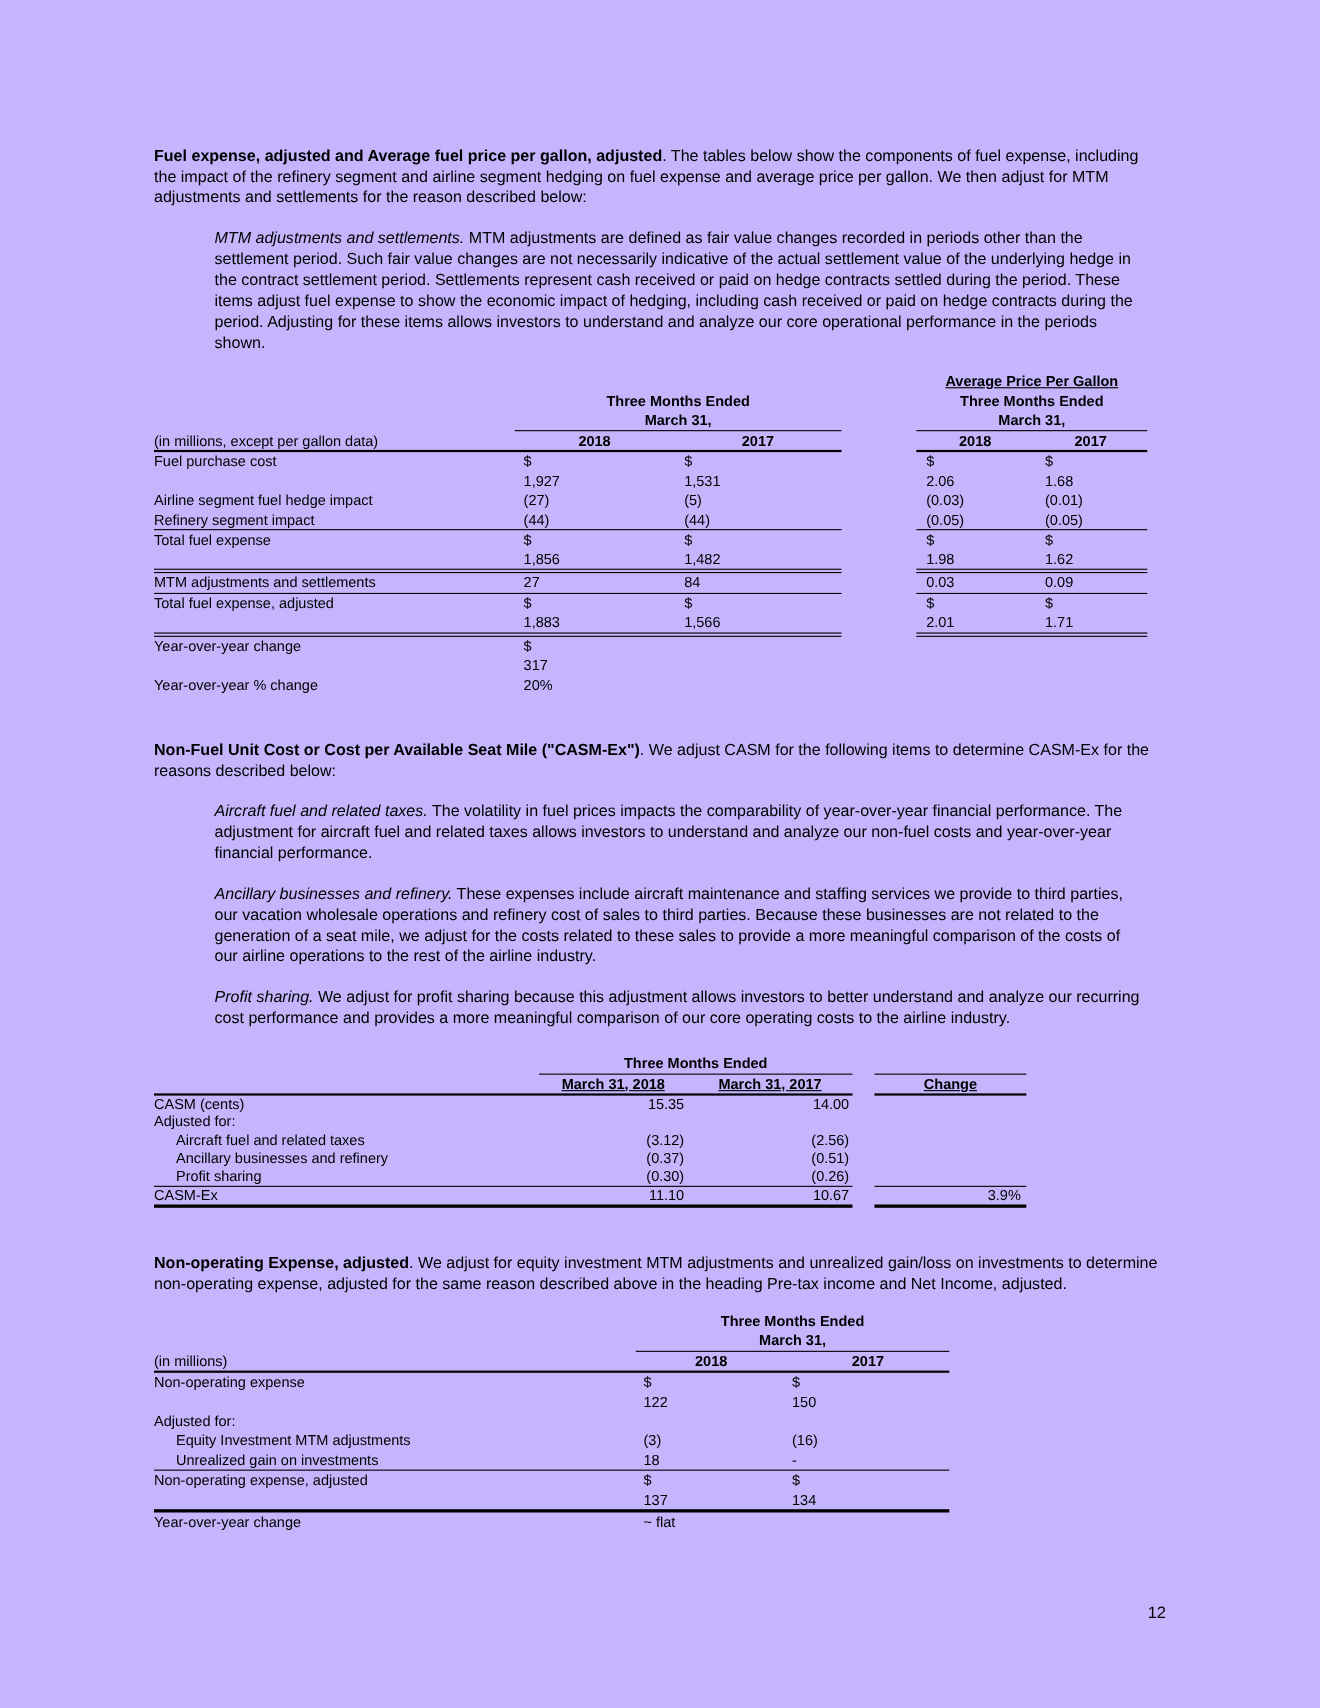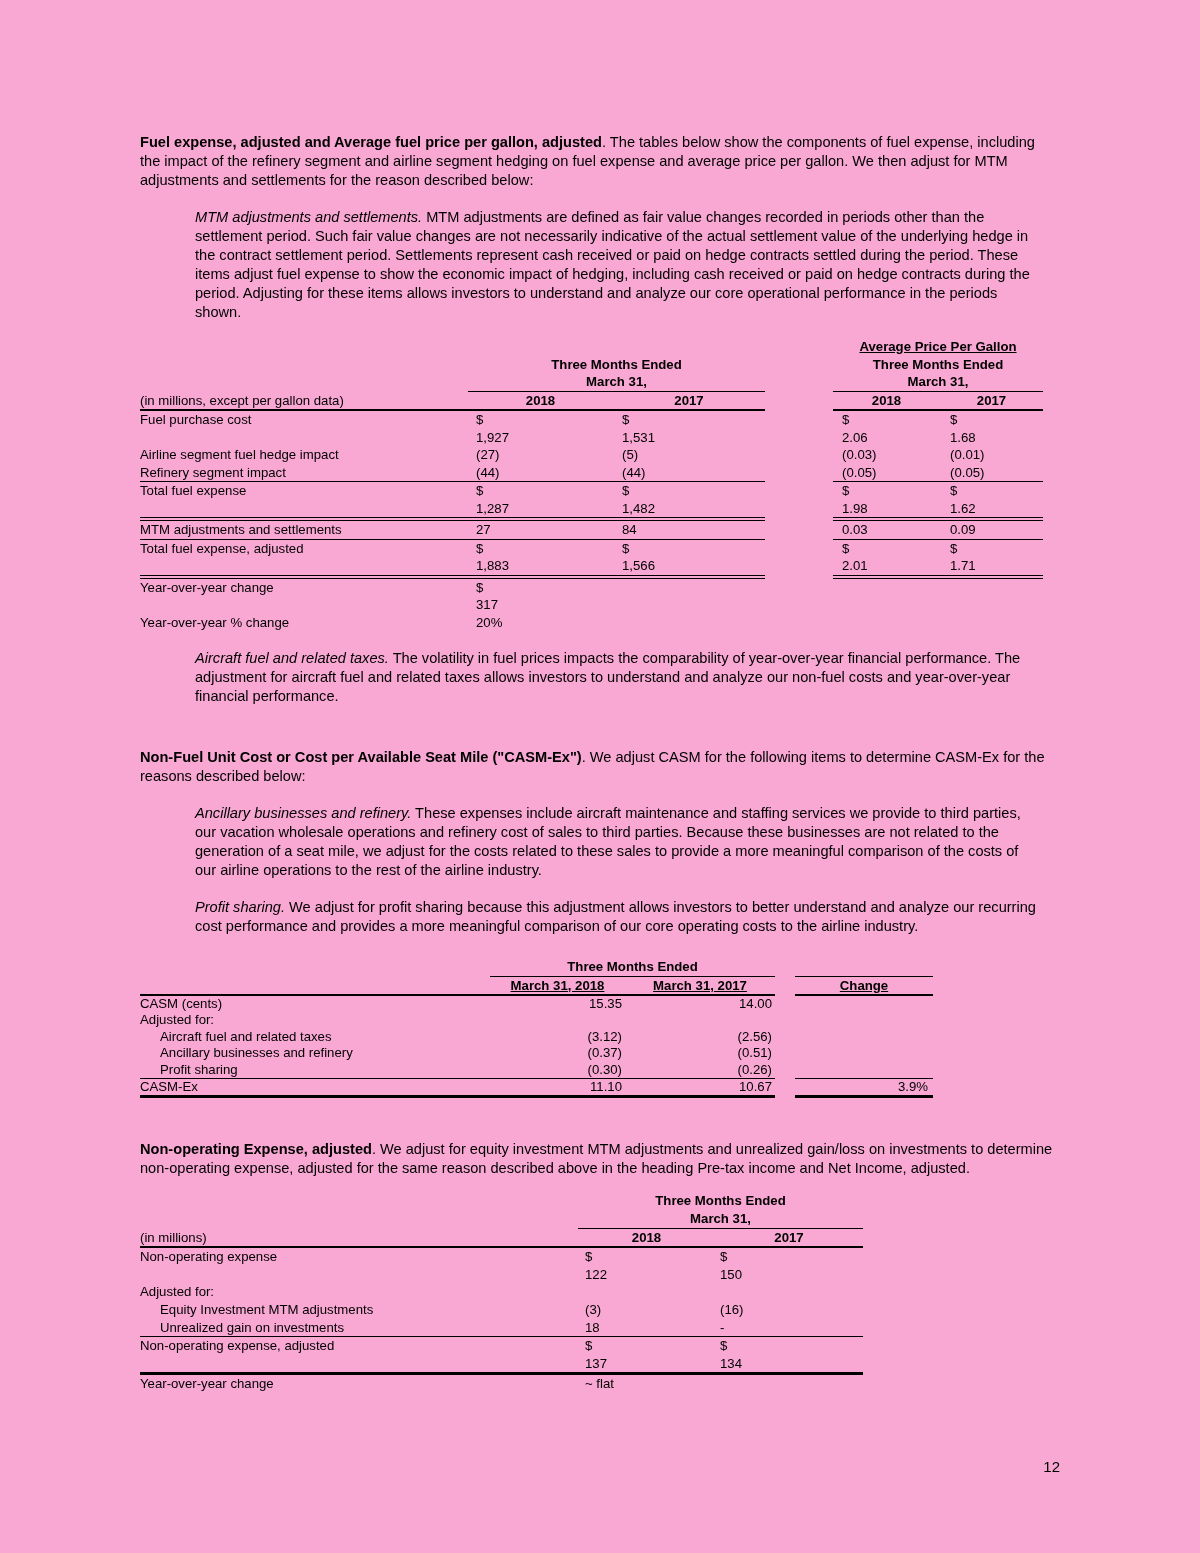--- a/index.html
+++ b/index.html
@@ -1,18 +1,18 @@
 <!DOCTYPE html>
 <html><head>
 <meta charset="utf-8">
 <style>
   * { margin:0; padding:0; box-sizing:border-box; }
   html,body { background:#fff; }
   .page {
-    position:relative; width:1200px; height:1553px; background:#f9a8d4;
+    position:relative; width:1200px; height:1553px; background:#c4b5fd;
     font-family:"Liberation Sans", sans-serif; color:#000;
   }
   .content { position:absolute; left:140px; top:133px; width:918px; }
   p.body { font-size:14.6px; line-height:19px; }
   .ind { margin-left:55px; width:848px; }
   .b { font-weight:bold; }
   .i { font-style:italic; }
   .u { text-decoration:underline; }
   .ctr { text-align:center; }
   .rt { text-align:right; }
@@ -167,21 +167,21 @@
       </div>
       <div class="rr">
         <span class="sp625 seg"></span>
           <span class="sp68"></span>
           <span class="sp210 seg"></span>
       </div>
       <div class="trow">
         <span class="sp328">Total fuel expense</span>
         <span class="w145 num pu1">
             <span>$</span>
-            <span>1,287</span>
+            <span>1,856</span>
           </span>
         <span class="w152 num pu2">
             <span>$</span>
             <span>1,482</span>
           </span>
         <span class="sp68"></span>
         <span class="w107 num pp1">
             <span>$</span>
             <span>1.98</span>
           </span>
@@ -262,23 +262,23 @@
             <span></span>
             <span>20%</span>
           </span>
         <span class="w152"></span>
           <span class="sp68"></span>
           <span class="w107"></span>
           <span class="w103"></span>
       </div>
     </div>
 
+    <p class="body sec-casm"><span class="b">Non-Fuel Unit Cost or Cost per Available Seat Mile ("CASM-Ex")</span><span>. We adjust CASM for the following items to determine CASM-Ex for the reasons described below:</span></p>
+
     <p class="body ind m18"><span class="i">Aircraft fuel and related taxes.</span><span> The volatility in fuel prices impacts the comparability of year-over-year financial performance. The adjustment for aircraft fuel and related taxes allows investors to understand and analyze our non-fuel costs and year-over-year financial performance.</span></p>
-
-    <p class="body sec-casm"><span class="b">Non-Fuel Unit Cost or Cost per Available Seat Mile ("CASM-Ex")</span><span>. We adjust CASM for the following items to determine CASM-Ex for the reasons described below:</span></p>
 
     <p class="body ind m18"><span class="i">Ancillary businesses and refinery.</span><span> These expenses include aircraft maintenance and staffing services we provide to third parties, our vacation wholesale operations and refinery cost of sales to third parties. Because these businesses are not related to the generation of a seat mile, we adjust for the costs related to these sales to provide a more meaningful comparison of the costs of our airline operations to the rest of the airline industry.</span></p>
 
     <p class="body ind m18"><span class="i">Profit sharing.</span><span> We adjust for profit sharing because this adjustment allows investors to better understand and analyze our recurring cost performance and provides a more meaningful comparison of our core operating costs to the airline industry.</span></p>
 
     <div class="tbl t2 t2m">
       <div class="trow hrow">
         <span class="w350"></span>
         <span class="w285 ctr b segb">Three Months Ended</span>
         <span class="w20"></span>

